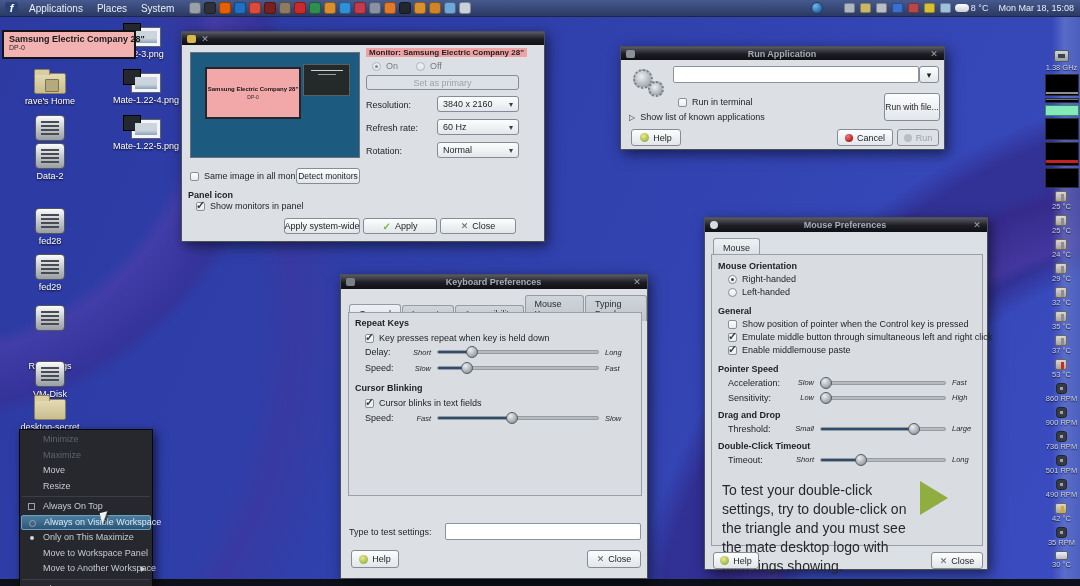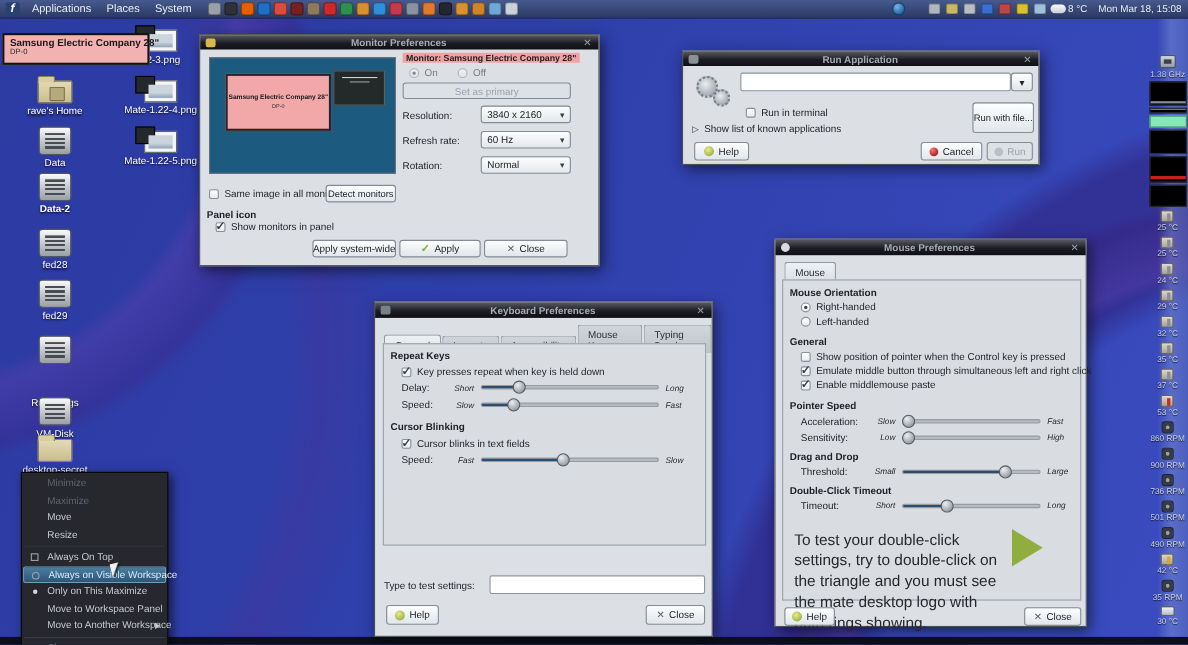--- a/index.html
+++ b/index.html
@@ -189,21 +189,21 @@
           <div class="k-folder-home"></div>
         </div>
         <div class="dlabel">rave's Home</div>
       </div>
       <div class="ditem" style="top: 112.5px;">
         <div class="dicon">
           <div class="k-drive"></div>
         </div>
         <div class="dlabel">Data</div>
       </div>
-      <div class="ditem" style="top: 155px; font-weight: bold;">
+      <div class="ditem" style="top: 141px;">
         <div class="dicon">
           <div class="k-drive"></div>
         </div>
         <div class="dlabel">Data-2</div>
       </div>
       <div class="ditem" style="top: 205.5px;">
         <div class="dicon">
           <div class="k-drive"></div>
         </div>
         <div class="dlabel">fed28</div>
@@ -255,21 +255,20 @@
     </div>
 
   <div id="tooltip">
     <div class="t1">Samsung Electric Company 28"</div>
     <div class="t2">DP-0</div>
   </div>
 
   <div class="win" id="w-monitor" style="left:181px;top:31px;width:364px;height:211px">
     <div class="tbar">
       <span class="ticon" style="background:#d8b84a"></span>
-      <span class="ttl">Monitor Preferences</span>
       <span class="close">✕</span>
     </div>
     <div id="mon-preview">
       <div style="position:absolute;left:14px;top:14px;width:96px;height:52px;background:#f2a8a8;border:2px solid #26262a;display:flex;flex-direction:column;align-items:center;justify-content:center;text-align:center">
         <span style="font-size:6px;font-weight:bold;color:#161616;line-height:1.2">Samsung Electric Company 28"</span>
         <span style="font-size:5px;color:#2a2a2a">DP-0</span>
       </div>
       <div style="position:absolute;left:112px;top:11px;width:47px;height:32px;background:#242a2a;border:1px solid #596062">
         <div style="margin:5px auto 0;width:32px;height:1px;background:#cfd4d0"></div>
         <div style="margin:3px auto 0;width:18px;height:1px;background:#9aa09c"></div>

